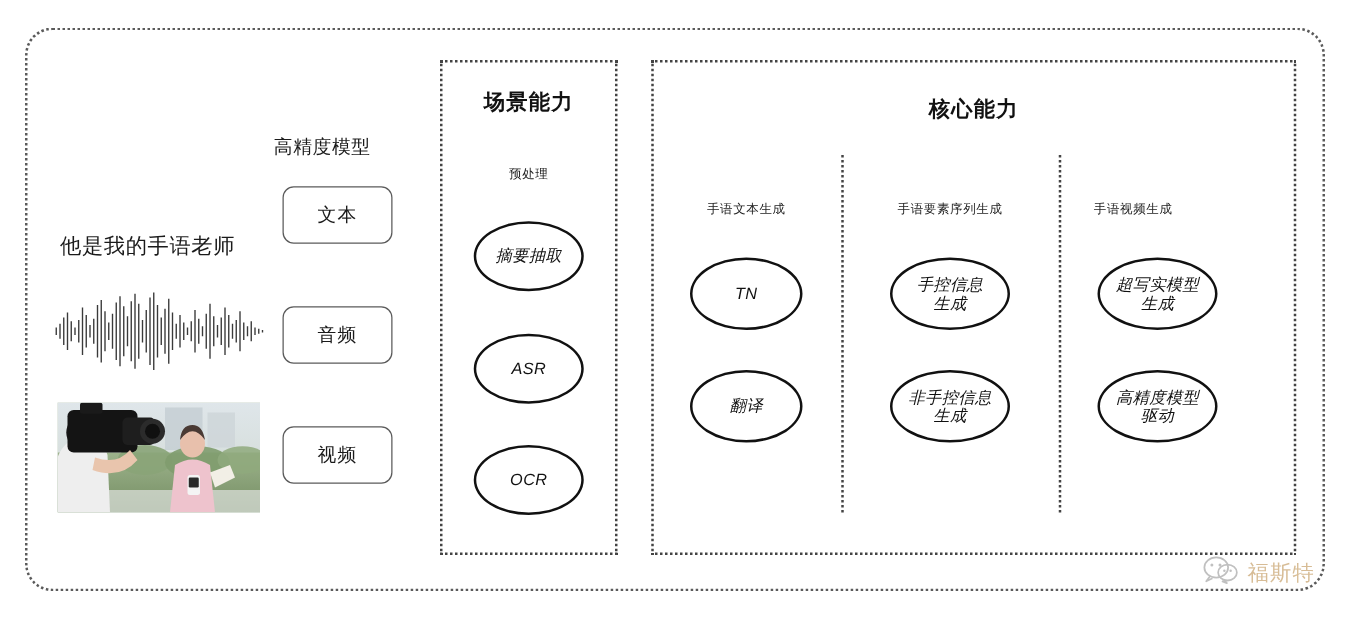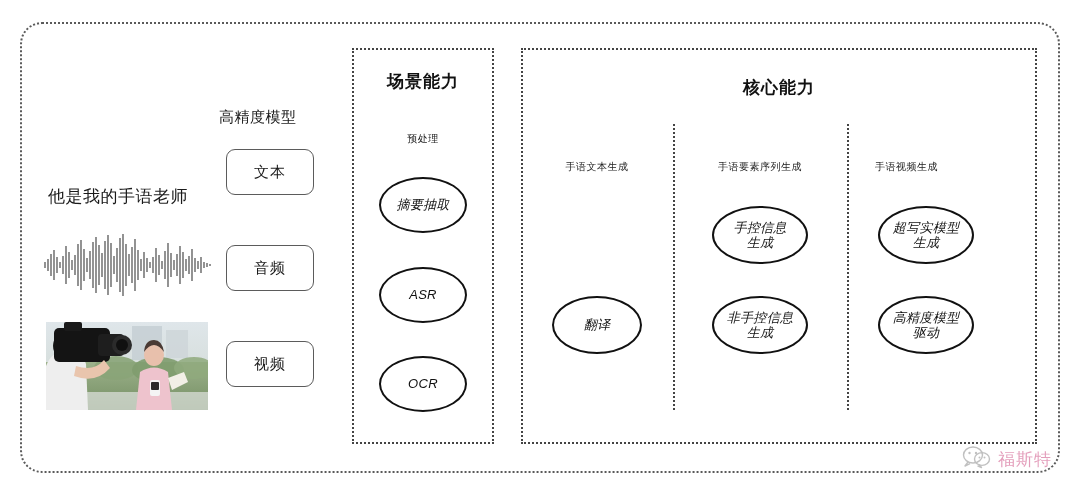--- a/index.html
+++ b/index.html
@@ -152,21 +152,21 @@
     position: absolute;
     right: 28px;
     bottom: 26px;
     display: flex;
     align-items: center;
     gap: 6px;
     opacity: 0.42;
   }
   .watermark .wm-text {
     font-size: 17px;
-    color: #be185d;
+    color: #a16207;
     letter-spacing: 1px;
     font-weight: 500;
   }
 </style>
 </head>
 <body>
 
 <div id="canvas">
 
   <div class="outer-frame"></div>
@@ -293,20 +293,21 @@
   <div class="ellipse mid" style="left:379px; top:356px;">OCR</div>
 
   <div class="panel" style="left:521px; top:48px; width:516px; height:396px;">
     <div class="panel-title" style="top:26px;">核心能力</div>
   </div>
 
   <div class="vdivider" style="left:673px; top:124px; height:286px;"></div>
   <div class="vdivider" style="left:847px; top:124px; height:286px;"></div>
 
   <div class="col-label" style="left:521px; width:152px; top:160px;">手语文本生成</div>
+  <div class="ellipse core" style="left:552px; top:206px;">TN</div>
   <div class="ellipse core" style="left:552px; top:296px;">翻译</div>
 
   <div class="col-label" style="left:673px; width:174px; top:160px;">手语要素序列生成</div>
   <div class="ellipse core wide" style="left:712px; top:206px;">手控信息
 生成</div>
   <div class="ellipse core wide" style="left:712px; top:296px;">非手控信息
 生成</div>
 
   <div class="col-label" style="left:847px; width:190px; top:160px; text-align:left; padding-left:28px; box-sizing:border-box;">手语视频生成</div>
   <div class="ellipse core wide" style="left:878px; top:206px;">超写实模型

